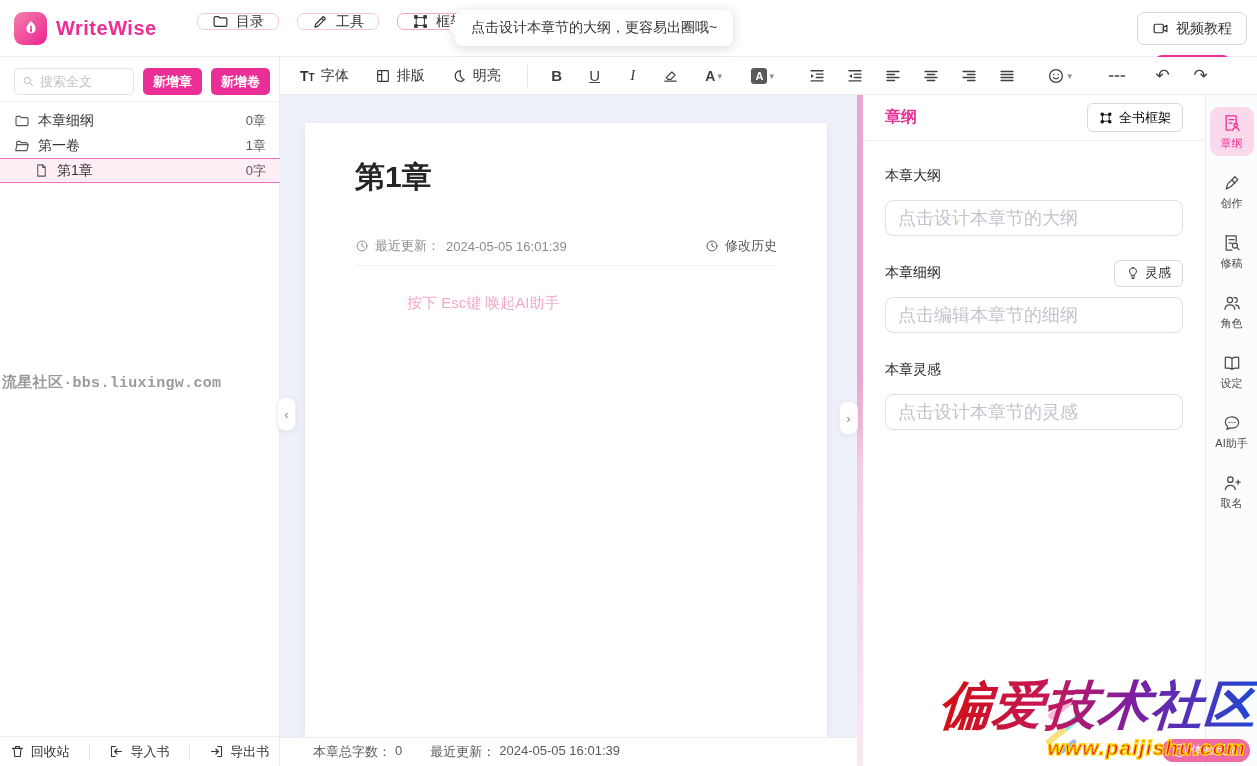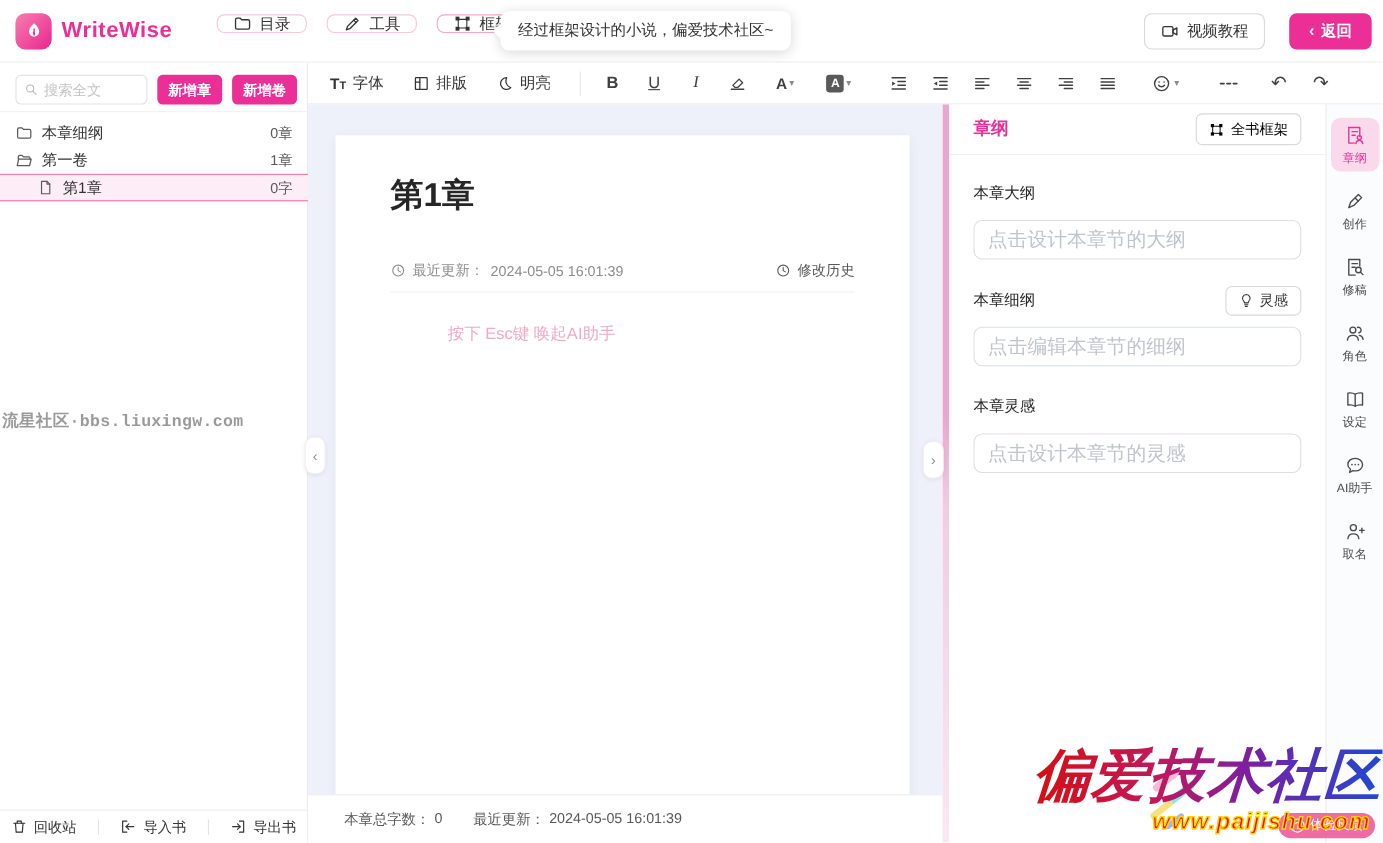--- a/index.html
+++ b/index.html
@@ -11,21 +11,21 @@
   
   .header { position:absolute; left:0; top:0; width:1257px; height:57px; background:#fff; border-bottom:1px solid #ececec; display:flex; align-items:center; }
   .logo-wrap { position:absolute; left:14px; top:12px; display:flex; align-items:center; gap:9px; }
   .logo-badge { width:33px; height:33px; border-radius:9px; background:linear-gradient(135deg,#f77fb0,#e9258f); display:flex; align-items:center; justify-content:center; color:#fff; }
   .app-title { font-size:20px; font-weight:bold; color:#eb2f96; letter-spacing:.5px; }
   .hdr-nav { position:absolute; left:197px; top:13px; display:flex; gap:18px; }
   .hdr-btn { display:flex; align-items:center; gap:7px; height:17px; padding:0 14px; background:#fff; border:1px solid #f7c7de; border-radius:7px; font-size:14px; color:#333; cursor:pointer;text-align:right; }
   .hdr-btn.frame-btn { border-color:#f3a7cd; }
   .tooltip { position:absolute; left:455px; top:10px; height:36px; display:flex; align-items:center; padding:0 16px; background:#fff; border-radius:8px; box-shadow:0 2px 12px rgba(0,0,0,.16); font-size:14px; color:#333; white-space:nowrap; }
   .tooltip:before { content:""; position:absolute; left:-5px; top:14px; width:9px; height:9px; background:#fff; transform:rotate(45deg); box-shadow:-2px 2px 4px rgba(0,0,0,.05); }
-  .hdr-right { position:absolute; right:10px; top:12px; display:flex; gap:22px; align-items:center; }
+  .hdr-right { position:absolute; right:10px; top:12px; display:flex; gap:10px; align-items:center;flex-direction:column; }
   .video-btn { display:flex; align-items:center; gap:7px; height:33px; padding:0 14px; background:#fff; border:1px solid #d9d9d9; border-radius:7px; font-size:14px; color:#333; cursor:pointer; }
   .back-btn { display:flex; align-items:center; gap:6px; height:33px; padding:0 18px; background:#eb2f96; border:none; border-radius:7px; font-size:14px; font-weight:bold; color:#fff; cursor:pointer; }
   .back-chev { font-size:15px; font-weight:bold; }
 
   
   .sidebar { position:absolute; left:0; top:57px; width:280px; height:709px; background:#fff; border-right:1px solid #ececec; }
   .search-row { position:absolute; left:14px; top:11px; display:flex; gap:9px; align-items:center; }
   .search-box { width:120px; height:27px; border:1px solid #e3e3e3; border-radius:5px; display:flex; align-items:center; padding:0 7px; gap:5px; color:#b9b9b9; }
   .search-box input { border:none; outline:none; width:80px; font-size:13px; color:#333; background:transparent; }
   .search-box input::placeholder { color:#c3c3c3; }
@@ -60,21 +60,21 @@
 
   
   .main-bg { position:absolute; left:280px; top:95px; width:577px; height:671px; background:#eef1f9; }
   .page { position:absolute; left:25px; top:28px; width:522px; height:614px; background:#fff; box-shadow:0 2px 10px rgba(60,80,140,.08); padding:34px 50px 0; }
   .chapter-title { font-size:30px; font-weight:bold; color:#262626; margin-bottom:39px; }
   .meta-row { display:flex; align-items:center; font-size:13px; color:#8c8c8c; }
   .meta-left { display:flex; align-items:center; gap:6px; }
   .meta-right { margin-left:auto; display:flex; align-items:center; gap:6px; color:#595959; cursor:pointer; }
   .meta-div { border-bottom:1px solid #f0f0f0; margin-top:10px; }
   .ai-placeholder { margin-top:28px; font-size:15px; color:#f2a9c6; text-indent:52px; }
-  .statusbar { position:absolute; left:0; bottom:0; width:577px; height:44px; background:#fff; border-top:1px solid #ececec; display:flex; align-items:center; padding-left:33px; gap:28px; font-size:13px; color:#595959; }
+  .statusbar { position:absolute; left:0; bottom:0; width:577px; height:29px; background:#fff; border-top:1px solid #ececec; display:flex; align-items:center; padding-left:33px; gap:28px; font-size:13px; color:#595959; }
   .statusbar .pair { display:flex; gap:4px; }
 
   
   .handle { position:absolute; width:19px; height:34px; background:#fff; border:1px solid #f0f0f0; border-radius:8px; box-shadow:0 1px 5px rgba(0,0,0,.08); display:flex; align-items:center; justify-content:center; color:#8c8c8c; font-size:13px; cursor:pointer; z-index:5; }
   .handle-left { left:277px; top:397px; }
   .handle-right { left:839px; top:401px; }
 
   
   .pink-strip { position:absolute; left:857px; top:95px; width:6px; height:671px; background:linear-gradient(180deg,#e9a6ce 0%,#e9a6ce 42%,#f3cce3 55%,#f9e8f2 100%); }
 
@@ -308,21 +308,21 @@
       <button class="hdr-btn frame-btn">
         <span>
             <svg class="ic" width="17" height="17" style="stroke-width:1.4">
               <use href="#i-frame"></use>
             </svg>
           </span>
         <span>框架</span>
       </button>
     </div>
     <div class="tooltip">
-      <span>经过框架设计的小说，偏爱技术社区~</span>
+      <span>点击设计本章节的大纲，更容易出圈哦~</span>
     </div>
     <div class="hdr-right">
       <button class="video-btn">
         <span>
             <svg class="ic" width="17" height="17">
               <use href="#i-video"></use>
             </svg>
           </span>
         <span>视频教程</span>
       </button>

